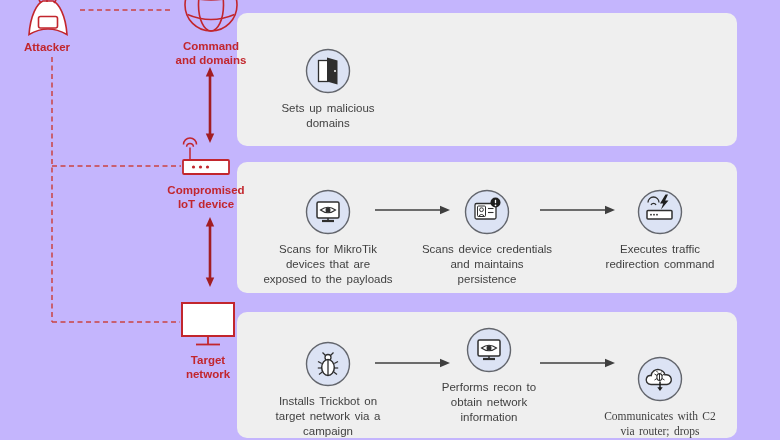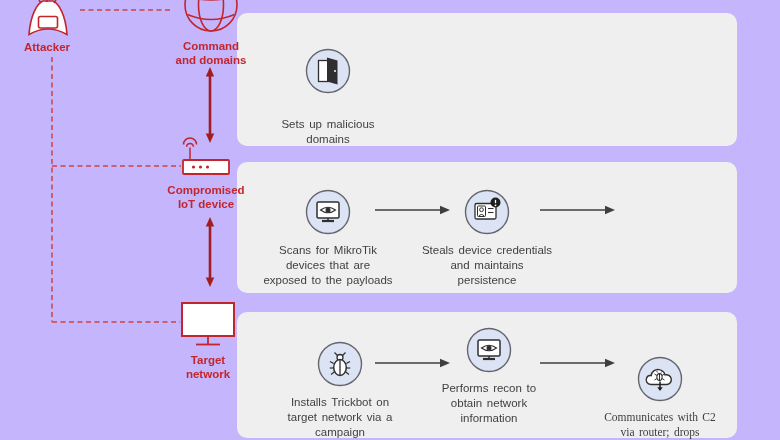--- a/index.html
+++ b/index.html
@@ -10,21 +10,21 @@
   .band{
     position:absolute;left:237px;width:500px;background:#efefef;border-radius:10px;
   }
   .band-c2{top:13px;height:133px;}
   .band-iot{top:162px;height:131px;}
   .band-target{top:312px;height:126px;}
 
   .step{position:absolute;width:160px;text-align:center;}
   .icon-wrap{display:inline-block;width:46px;height:46px;}
   .step-text{
-    margin-top:3px;min-height:46px;display:flex;align-items:flex-end;justify-content:center;
+    margin-top:3px;min-height:46px;display:flex;align-items:flex-start;justify-content:center;
   }
   .step-text span{
     display:block;width:100%;white-space:pre-line;color:#3f3f3f;font-size:11.5px;
     line-height:15px;word-spacing:1.5px;
   }
   .red-label{
     position:absolute;text-align:center;color:#c2262d;font-size:11.5px;font-weight:600;
     line-height:14px;white-space:pre-line;
   }
   .overlay{position:absolute;left:0;top:0;pointer-events:none;}
@@ -155,28 +155,46 @@
         <circle cx="17.5" cy="20.7" r="1.9" fill="none" stroke="#2f2f2f" stroke-width="1"></circle>
         <path d="M14.6,27.2 Q17.5,23.8 20.4,27.2" fill="none" stroke="#2f2f2f" stroke-width="1"></path>
         <line x1="24" y1="19.5" x2="29.5" y2="19.5" stroke="#2f2f2f" stroke-width="1.1"></line>
         <line x1="24" y1="23.5" x2="29.5" y2="23.5" stroke="#2f2f2f" stroke-width="1.1"></line>
         <circle cx="31.5" cy="13.5" r="5" fill="#1d1d1d"></circle>
         <line x1="31.5" y1="10.8" x2="31.5" y2="14.2" stroke="#ffffff" stroke-width="1.3"></line>
         <circle cx="31.5" cy="16.3" r="0.9" fill="#ffffff"></circle>
       </svg>
     </span>
     <div class="step-text">
-        <span>Steals device credentials
+        <span>Scans device credentials
 and maintains
 persistence</span>
       </div>
   </div>
 
-
-  <div class="step" style="left:260px;top:341px;">
+  <div class="step" style="left:580px;top:189px;">
+    <span class="icon-wrap">
+      <svg width="46" height="46" viewBox="0 0 46 46">
+        <circle cx="23" cy="23" r="21.5" fill="#dce3f4" stroke="#63666d" stroke-width="1.4"></circle>
+        <path d="M11,13.5 A5.5,5.5 0 0 1 22,13.5" fill="none" stroke="#2f2f2f" stroke-width="1.3"></path>
+        <path d="M14,16 A2.8,2.8 0 0 1 19,16" fill="none" stroke="#2f2f2f" stroke-width="1.3"></path>
+        <rect x="10" y="21.5" width="25" height="8.5" rx="1" fill="#ffffff" stroke="#2f2f2f" stroke-width="1.5"></rect>
+        <circle cx="14" cy="25.7" r="0.9" fill="#2f2f2f"></circle>
+        <circle cx="17" cy="25.7" r="0.9" fill="#2f2f2f"></circle>
+        <circle cx="20" cy="25.7" r="0.9" fill="#2f2f2f"></circle>
+        <path d="M28.5,5.5 L23,14.5 L26.2,14.5 L24,20.5 L31.5,11.5 L28.2,11.5 L31,5.5 Z" fill="#1d1d1d"></path>
+      </svg>
+    </span>
+    <div class="step-text">
+        <span>Executes traffic
+redirection  command</span>
+      </div>
+  </div>
+
+  <div class="step" style="left:248px;top:341px;">
     <span class="icon-wrap">
       <svg width="46" height="46" viewBox="0 0 46 46">
         <circle cx="23" cy="23" r="21.5" fill="#dce3f4" stroke="#63666d" stroke-width="1.4"></circle>
         <g stroke="#2f2f2f" fill="none">
           <path d="M17.5,11.5 L20.5,14.5" stroke-width="1.3"></path>
           <path d="M28.5,11.5 L25.5,14.5" stroke-width="1.3"></path>
           <circle cx="23" cy="16.5" r="3" fill="#ffffff" stroke-width="1.3"></circle>
           <ellipse cx="23" cy="26.5" rx="6.3" ry="8" fill="#ffffff" stroke-width="1.5"></ellipse>
           <line x1="23" y1="18.5" x2="23" y2="34.5" stroke-width="1.3"></line>
           <path d="M16.7,22.5 L13,20.5" stroke-width="1.2"></path>

